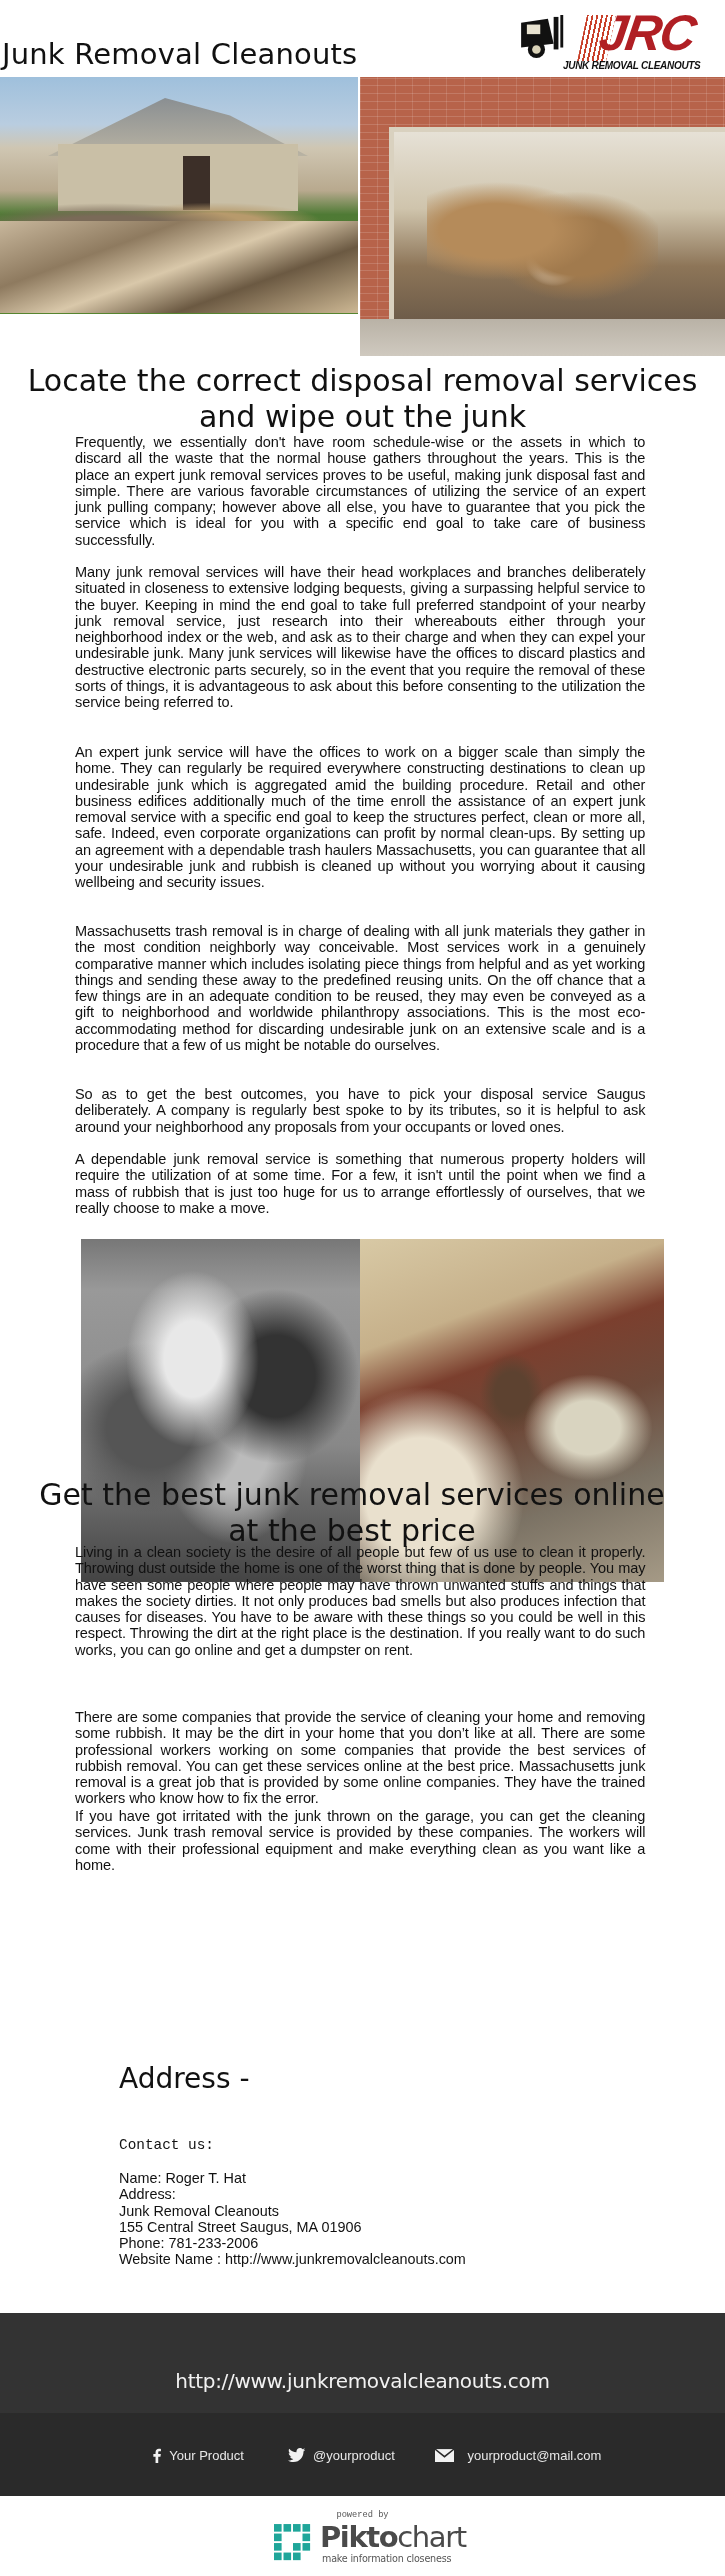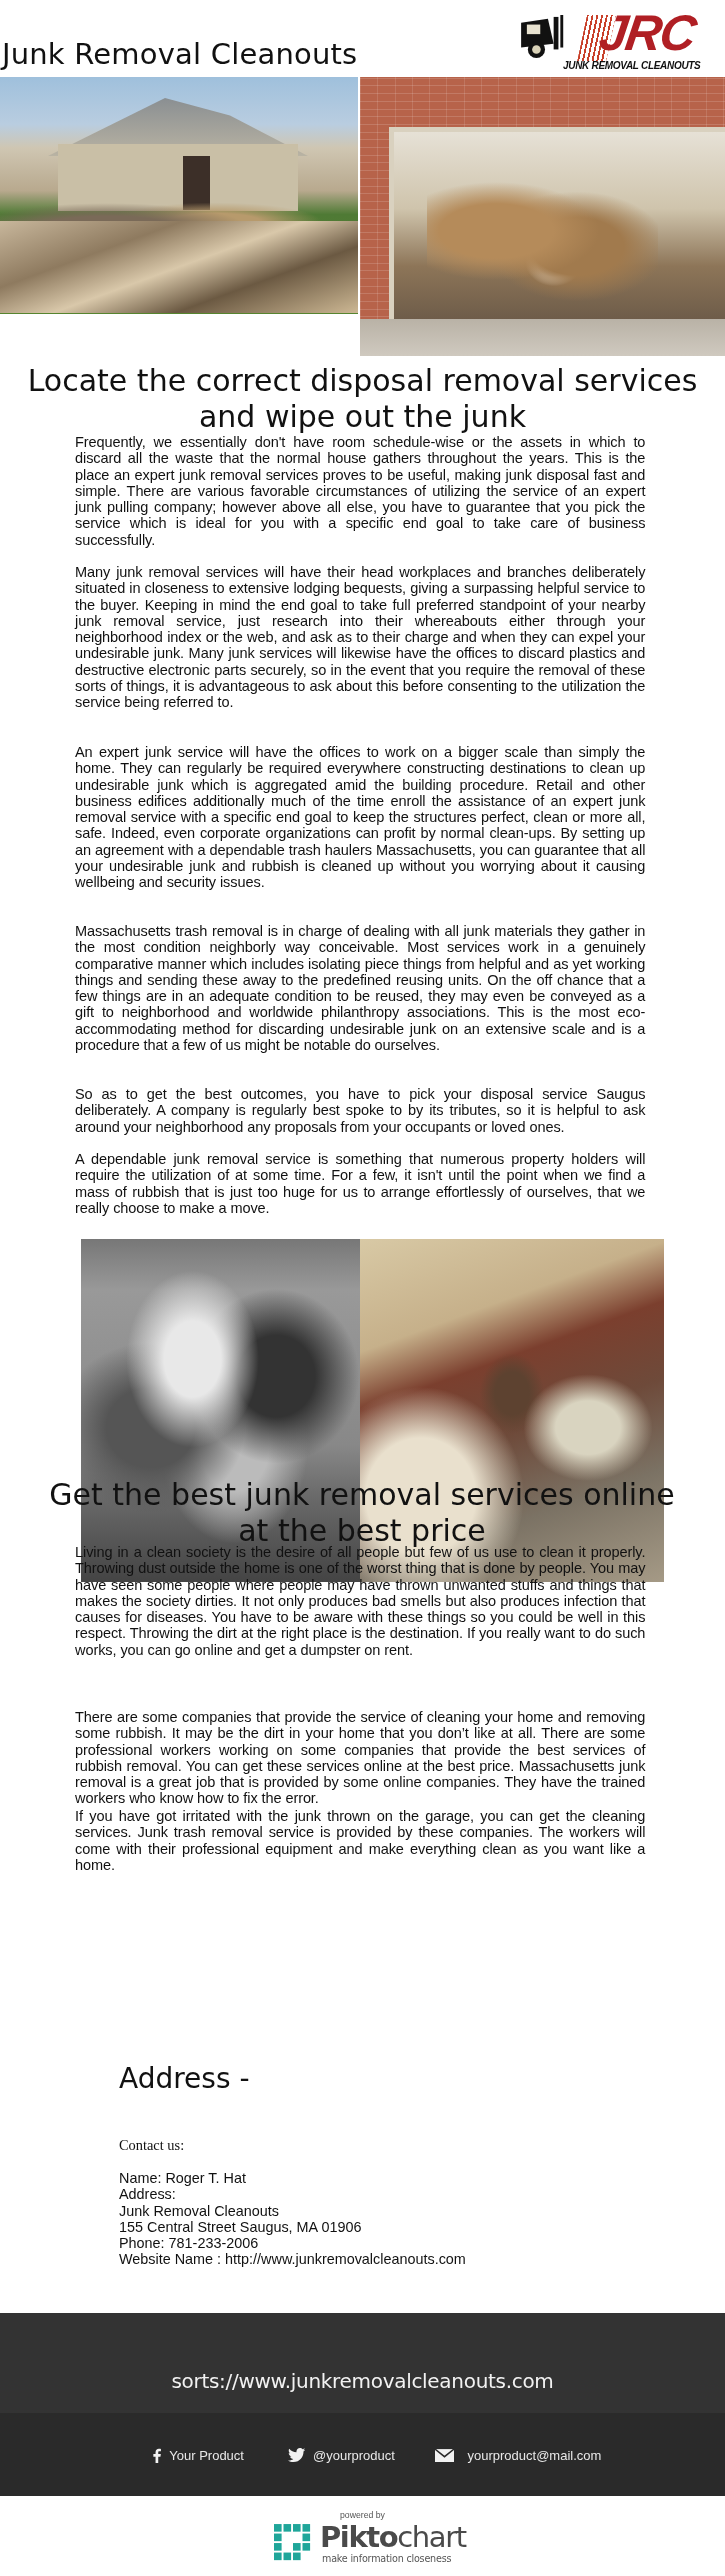--- a/index.html
+++ b/index.html
@@ -44,51 +44,51 @@
   .photo-yard { left: 360px; top: 1239px; width: 304px; height: 343px;
     background:
       radial-gradient(ellipse at 75% 55%, #d9d4c0 0 10%, transparent 20%),
       radial-gradient(ellipse at 20% 75%, #e9e0cd 0 16%, transparent 30%),
       radial-gradient(ellipse at 50% 45%, #5d4230 0 8%, transparent 15%),
       linear-gradient(160deg, #d8c9a5 0%, #c6b08a 25%, #7b3f2e 38%, #6e4a3a 55%, #7b7264 75%, #a59a86 100%); }
 
   
   .h1 { left: 0; width: 725px; text-align: center; font-family: "DejaVu Sans", sans-serif; color: #111; }
   .h1.first { top: 363px; font-size: 30px; line-height: 36px; }
-  .h1.second { top: 1477px; font-size: 30px; line-height: 36px; left: 38px; width: 648px; }
+  .h1.second { top: 1477px; font-size: 30px; line-height: 36px; left: 28px; width: 648px; }
 
   
   .para { left: 75px; width: 588px; font-family: "Liberation Sans", sans-serif; font-size: 15px; line-height: 16.3px; text-align: justify; color: #111; letter-spacing: -0.1px; transform: scaleX(0.97); transform-origin: left top; }
   .p1 { top: 434px; }
   .p2 { top: 564px; }
   .p3 { top: 744px; }
   .p4 { top: 923px; }
   .p5 { top: 1086px; }
   .p6 { top: 1151px; }
   .p7 { top: 1544px; }
   .p8 { top: 1709px; }
   .p9 { top: 1808px; }
 
   
   .addr-title { left: 119px; top: 2062px; font-family: "DejaVu Sans", sans-serif; font-size: 28px; color: #111; }
-  .contact { left: 119px; top: 2137px; font-family: Liberation Serif, serif; font-size: 14.4px; line-height: 16.3px; color: #111; }
+  .contact { left: 119px; top: 2137px; font-family: Liberation Mono, monospace; font-size: 14.4px; line-height: 16.3px; color: #111; }
   .contact-lines { left: 119px; top: 2170px; font-family: "Liberation Sans", sans-serif; font-size: 14.4px; line-height: 16.3px; color: #111; }
   .contact-lines div { white-space: nowrap; }
 
   
   .band-url { left: 0; top: 2313px; width: 725px; height: 146px; background: #333333; }
   .band-url .url { position:absolute; left:0; width:725px; top:56px; text-align:center; font-family:"DejaVu Sans", sans-serif; font-size:20px; color:#f2f2f2; letter-spacing:-0.3px; }
   .band-social { left: 0; top: 2413px; width: 725px; height: 83px; background: #2a2a2a; }
   .social-item { position:absolute; top:35px; display:flex; align-items:center; gap:7.7px; color:#e8e8e8; font-family:"Liberation Sans", sans-serif; font-size:13px; }
   .social-item svg { display:block; }
   .s-fb { left: 152px; align-items: flex-end; }
   .s-tw { left: 288px; }
   .s-mail { left: 435px; }
 
-  .powered { left: 0; width: 725px; top: 2510px; text-align: center; font-family: Liberation Sans, sans-serif; font-size: 8.7px; color: #555; }
+  .powered { left: 0; width: 725px; top: 2510px; text-align: center; font-family: Liberation Mono, monospace; font-size: 8.7px; color: #555; }
   .pikto { left: 274px; top: 2524px; width: 183px; height: 44px; padding-left: 39px; }
   .pikto .mark { position:absolute; left:0; top:0; width:38px; height:40px; }
   .pikto .name { position:absolute; left:46px; top:-3.8px; font-family:"DejaVu Sans", sans-serif; font-size:29px; color:#4a4a4a; letter-spacing:-1.4px; white-space:nowrap; }
   .pikto .name b { font-weight: bold; }
   .pikto .name span { font-weight: normal; }
   .pikto .slogan { position:absolute; left:48px; top:29px; font-family:"DejaVu Sans", sans-serif; font-size:9.6px; color:#555; white-space:nowrap; letter-spacing:-0.2px; }
 </style>
 </head>
 <body>
 
@@ -143,21 +143,21 @@
 <div class="abs contact-lines">
   <div>Name: Roger T. Hat</div>
   <div>Address:</div>
   <div>Junk Removal Cleanouts</div>
   <div>155 Central Street Saugus, MA 01906</div>
   <div>Phone: 781-233-2006</div>
   <div>Website Name : http://www.junkremovalcleanouts.com</div>
 </div>
 
 <div class="abs band-url">
-  <div class="url">sorts://www.junkremovalcleanouts.com</div>
+  <div class="url">http://www.junkremovalcleanouts.com</div>
 </div>
 
 <div class="abs band-social">
   <div class="social-item s-fb">
     <svg width="9.6" height="15.4" viewBox="0 0 10 16">
         <path d="M6.5 16V9h2.3l.4-2.7H6.5V4.6c0-.8.2-1.3 1.3-1.3H9.3V.9C9 .8 8.2.7 7.2.7 5.1.7 3.7 2 3.7 4.3v2H1.4V9h2.3v7z" fill="#f2f2f2"></path>
       </svg>
     <span>Your Product</span>
   </div>
   <div class="social-item s-tw">

